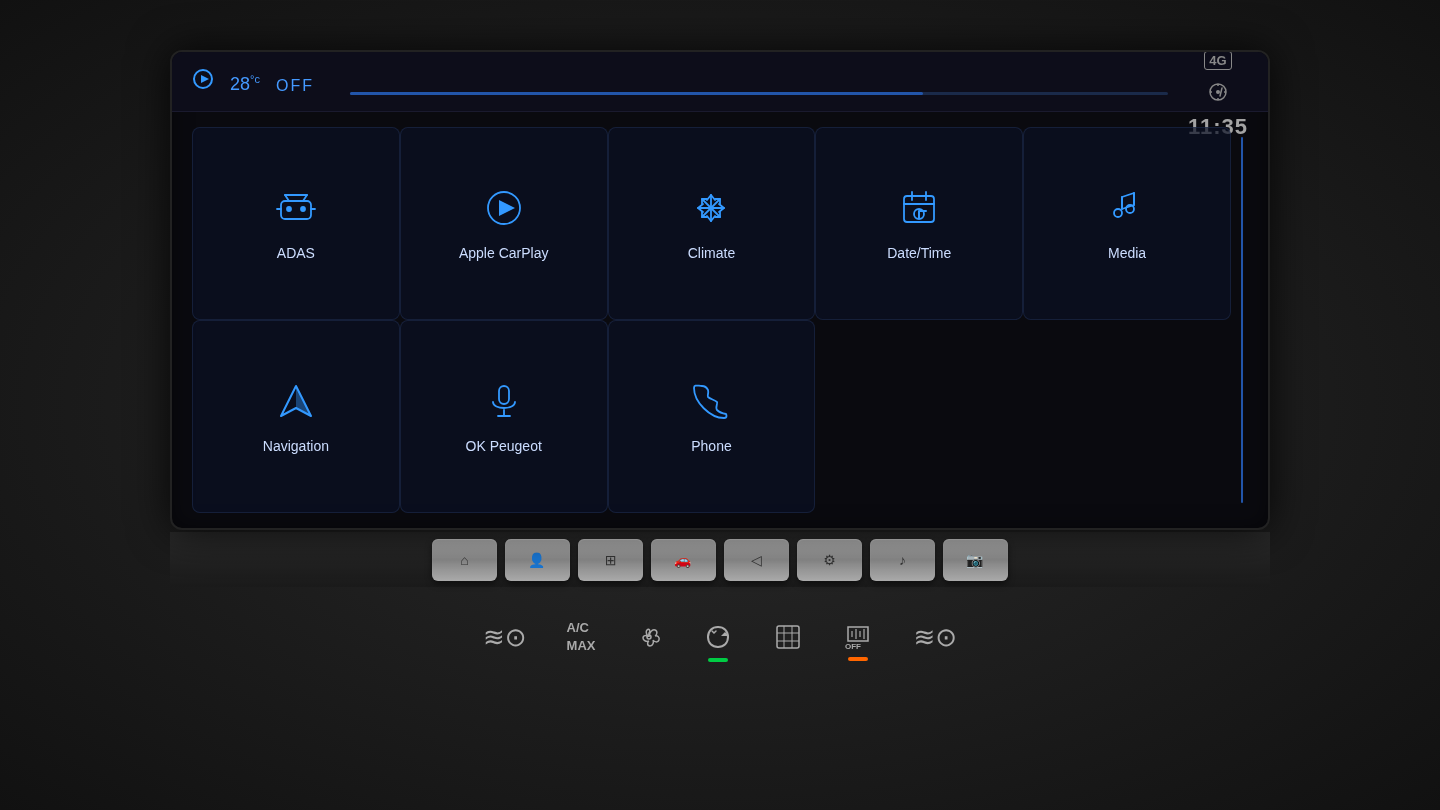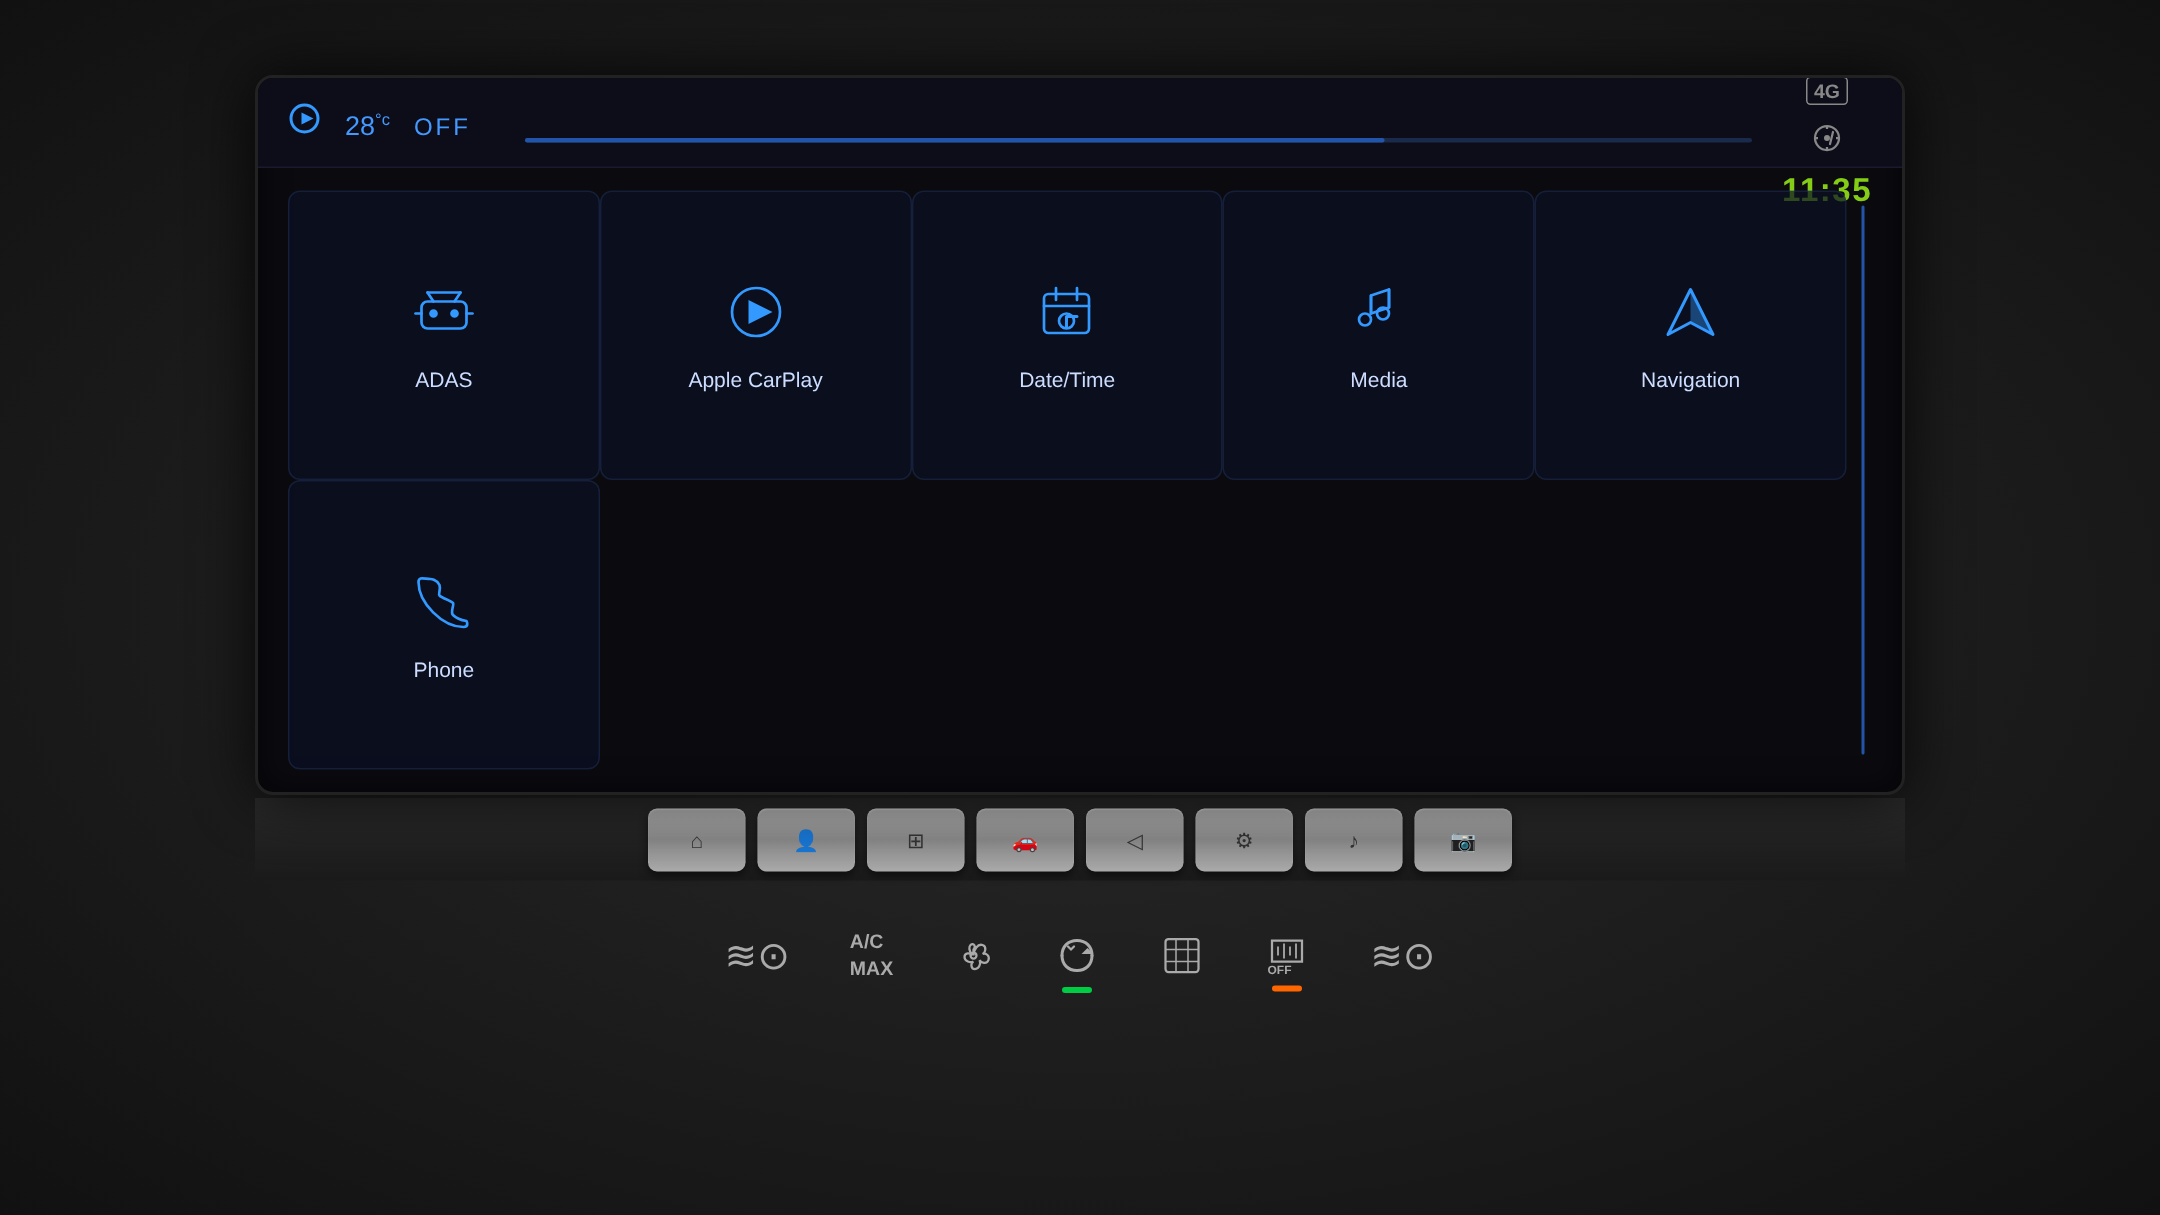--- a/index.html
+++ b/index.html
@@ -112,21 +112,21 @@
     .status-4g {
       color: #888;
       font-size: 13px;
       border: 1px solid #888;
       padding: 1px 4px;
       border-radius: 3px;
       font-weight: bold;
     }
 
     .status-time {
-      color: #84cc16;
+      color: #a3a3a3;
       font-size: 22px;
       font-weight: 600;
       letter-spacing: 1px;
     }
 
     
     .main-area {
       display: flex;
       width: 100%;
       height: calc(100% - 60px);
@@ -317,20 +317,39 @@
           <div class="app-tile">
             <div class="app-tile-icon">
               <svg class="icon-svg" viewBox="0 0 42 42">
                 <circle cx="21" cy="21" r="16"></circle>
                 <polygon points="16,13 32,21 16,29" fill="#3399ff" stroke="none"></polygon>
               </svg>
             </div>
             <span class="app-tile-label">Apple CarPlay</span>
           </div>
 
+          <div class="app-tile">
+            <div class="app-tile-icon">
+              <svg class="icon-svg" viewBox="0 0 42 42">
+                <path d="M21 8 L21 34"></path>
+                <path d="M21 8 L17 13 M21 8 L25 13"></path>
+                <path d="M21 34 L17 29 M21 34 L25 29"></path>
+                <path d="M8 21 L34 21"></path>
+                <path d="M8 21 L13 17 M8 21 L13 25"></path>
+                <path d="M34 21 L29 17 M34 21 L29 25"></path>
+                <path d="M12 12 L30 30"></path>
+                <path d="M12 12 L17 12 M12 12 L12 17"></path>
+                <path d="M30 30 L25 30 M30 30 L30 25"></path>
+                <path d="M30 12 L12 30"></path>
+                <path d="M30 12 L25 12 M30 12 L30 17"></path>
+                <path d="M12 30 L17 30 M12 30 L12 25"></path>
+              </svg>
+            </div>
+            <span class="app-tile-label">Climate</span>
+          </div>
 
           <div class="app-tile">
             <div class="app-tile-icon">
               <svg class="icon-svg" viewBox="0 0 42 42">
                 <rect x="6" y="9" width="30" height="26" rx="3"></rect>
                 <path d="M6 17 L36 17"></path>
                 <path d="M14 5 L14 13 M28 5 L28 13"></path>
                 <path d="M28 24 L21 24 L21 31" stroke="#3399ff" stroke-width="2"></path>
                 <circle cx="21" cy="27" r="5" stroke="#3399ff" fill="none"></circle>
               </svg>
@@ -356,20 +375,31 @@
           <div class="app-tile">
             <div class="app-tile-icon">
               <svg class="icon-svg" viewBox="0 0 42 42">
                 <polygon points="21,6 36,36 21,28 6,36" fill="none" stroke="#3399ff" stroke-width="2"></polygon>
                 <polygon points="21,6 36,36 21,28" fill="#3399ff" stroke="none" opacity="0.4"></polygon>
               </svg>
             </div>
             <span class="app-tile-label">Navigation</span>
           </div>
 
+          <div class="app-tile">
+            <div class="app-tile-icon">
+              <svg class="icon-svg" viewBox="0 0 42 42">
+                <rect x="16" y="6" width="10" height="18" rx="5"></rect>
+                <path d="M10 22 C10 30 32 30 32 22"></path>
+                <path d="M21 30 L21 36"></path>
+                <path d="M15 36 L27 36"></path>
+              </svg>
+            </div>
+            <span class="app-tile-label">OK Peugeot</span>
+          </div>
 
           <div class="app-tile">
             <div class="app-tile-icon">
               <svg class="icon-svg" viewBox="0 0 42 42">
                 <path d="M12 6 C12 6 16 6 18 10 C19 13 17 16 18 17 C20 19 25 20 27 22 C28 23 25 28 27 30 C30 33 36 34 36 34 C36 34 38 38 34 38 C20 38 4 22 4 8 C4 4 8 6 12 6 Z"></path>
               </svg>
             </div>
             <span class="app-tile-label">Phone</span>
           </div>
 

